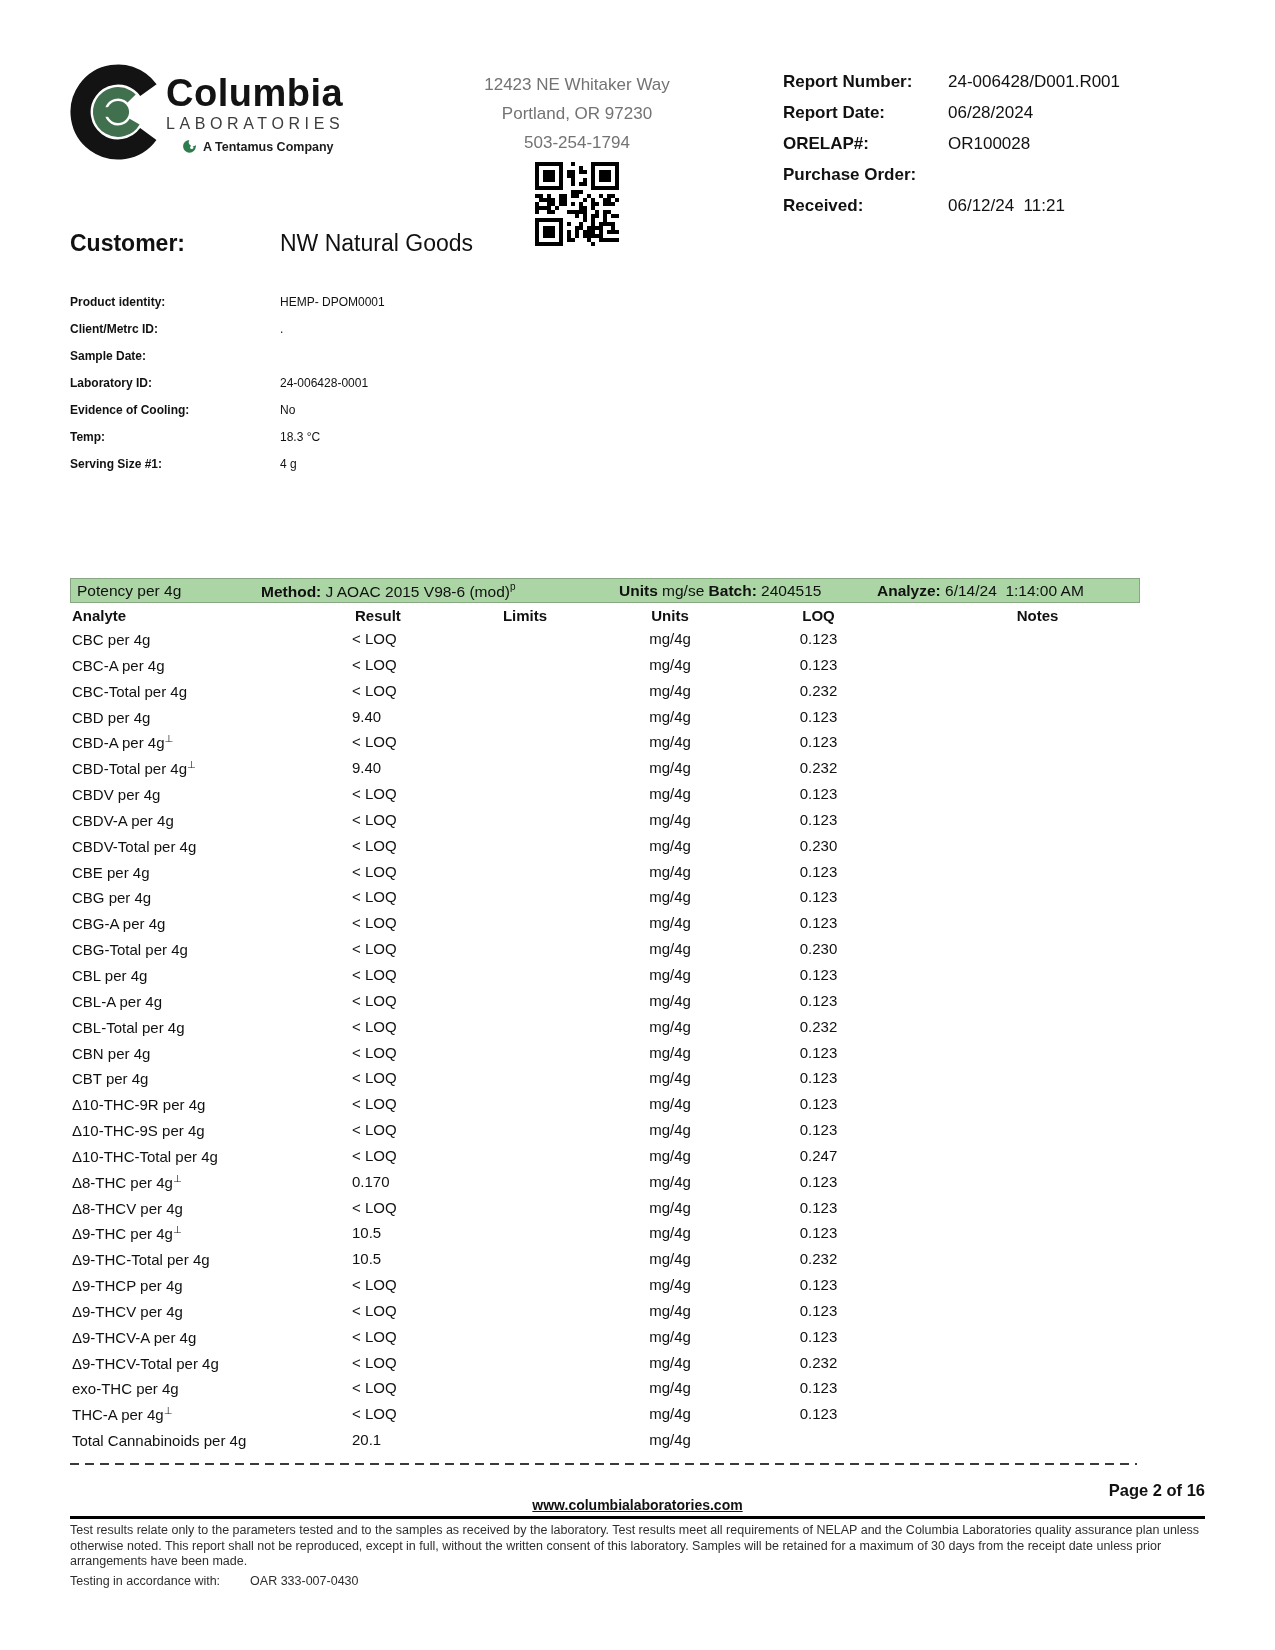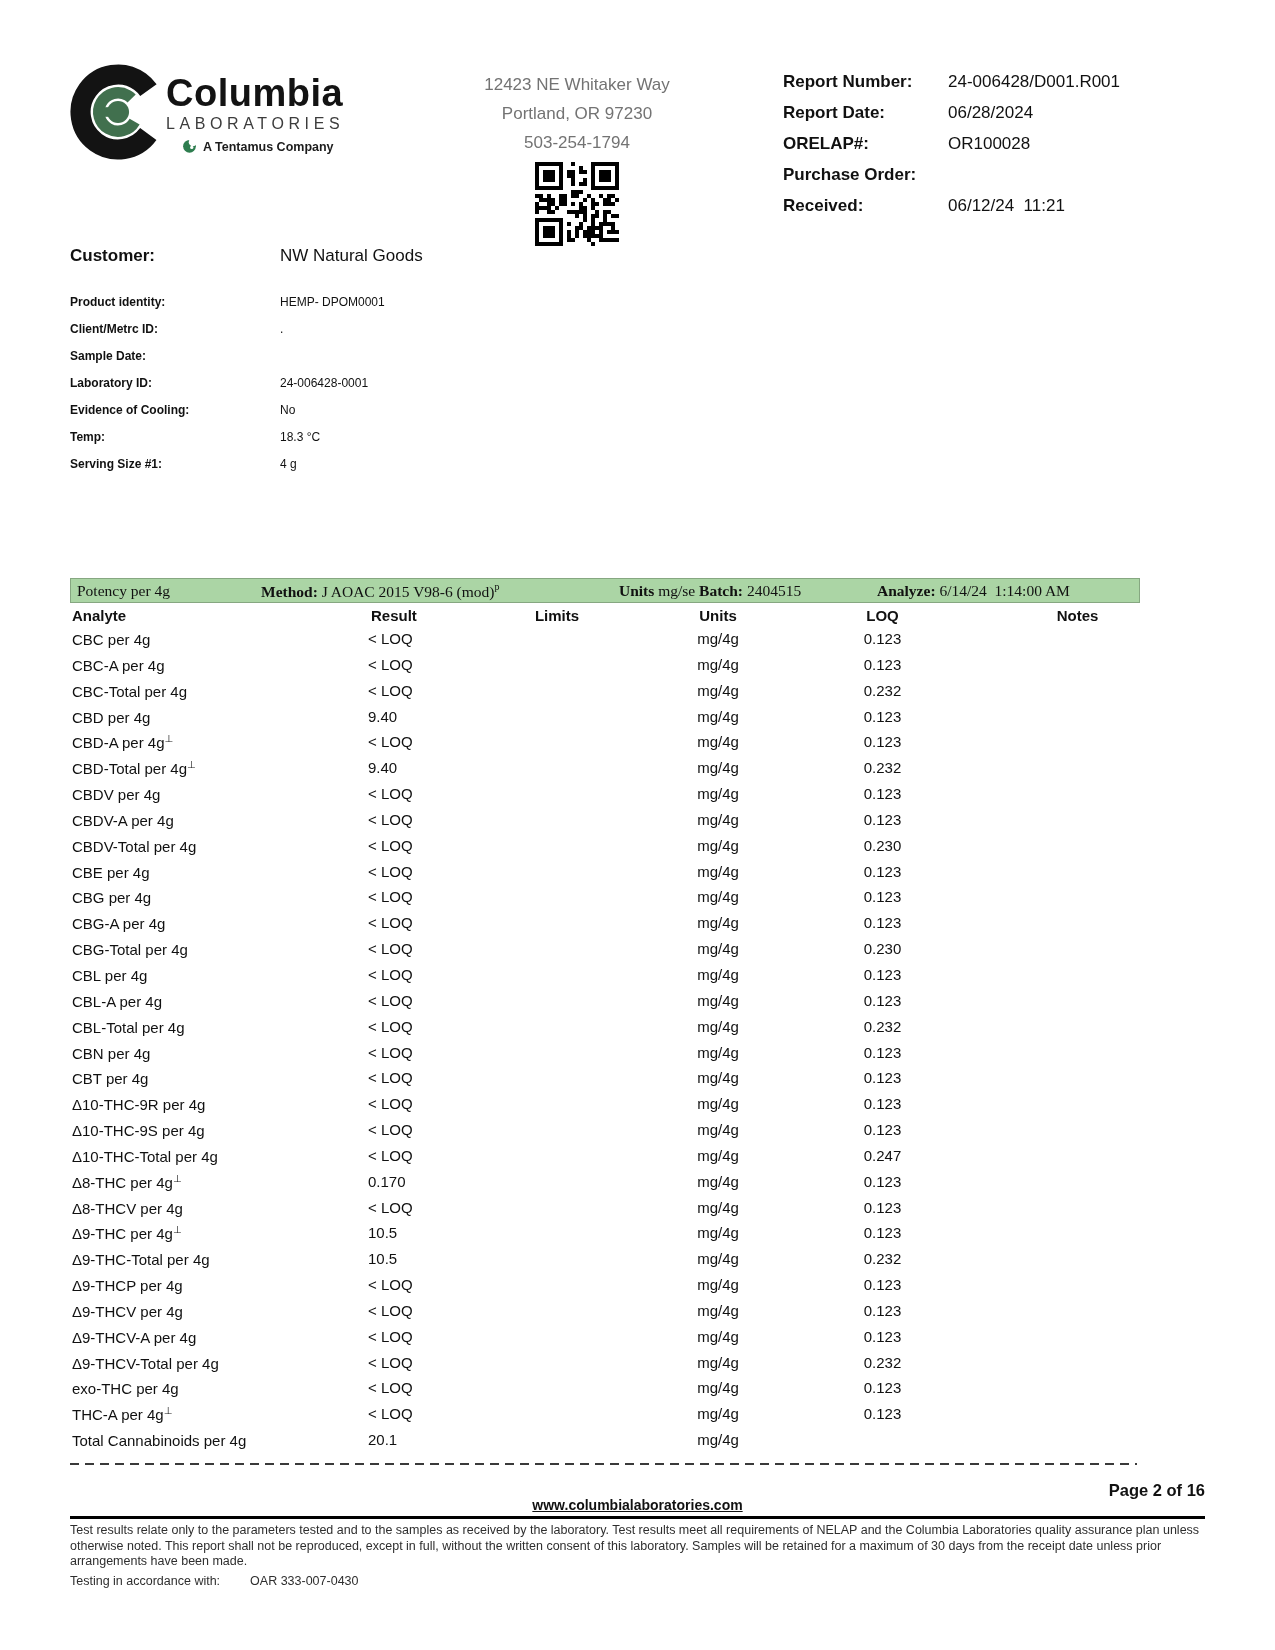--- a/index.html
+++ b/index.html
@@ -18,41 +18,41 @@
   .addr{position:absolute;left:337px;top:8px;width:340px;text-align:center;
         font-size:17px;line-height:29px;color:#737373;}
   .qr{width:84px;height:84px;margin:5px auto 0;display:block;}
   .rinfo{position:absolute;left:713px;top:10px;width:422px;font-size:17px;}
   .ri-row{display:flex;margin-bottom:11px;}
   .ri-row:nth-child(4){margin-top:7px;}
   .ri-label{width:165px;font-weight:bold;}
   .ri-value{white-space:pre-wrap;}
 
   
-  .customer{position:absolute;top:246px;left:70px;font-size:17px;display:flex;}
+  .customer{position:absolute;top:230px;left:70px;font-size:23px;display:flex;}
   .c-label{width:210px;font-weight:bold;}
   .sinfo{position:absolute;top:293px;left:70px;font-size:12px;}
   .si-row{display:flex;margin-bottom:9px;line-height:18px;}
   .si-label{width:210px;font-weight:bold;}
   .si-value{white-space:pre-wrap;}
 
   
   .title{position:absolute;top:513px;left:70px;width:1070px;text-align:center;
          font-size:20px;font-weight:bold;}
   .band{position:absolute;top:578px;left:70px;width:1070px;height:25px;
-        background:#abd5a5;border:1px solid #86a781;box-sizing:border-box;font-size:15.5px;font-family:Liberation Serif, serif;}
+        background:#abd5a5;border:1px solid #86a781;box-sizing:border-box;font-size:15.5px;}
   .band>span{position:absolute;top:50%;transform:translateY(-50%);white-space:pre-wrap;}
   .band b{font-weight:bold;}
   .b-panel{left:6px;}
   .b-method{left:190px;}
   .b-units{left:548px;}
   .b-analyze{left:806px;}
   sup.msup{font-size:10px;}
 
-  .grid6{display:grid;grid-template-columns:282px 115px 116px 174px 123px 1fr;gap:16px;}
+  .grid6{display:grid;grid-template-columns:282px 115px 116px 174px 123px 1fr;}
   .thead{position:absolute;top:607px;left:70px;width:1070px;font-size:15px;font-weight:bold;}
   .thead .h{text-align:center;}
   .thead .h-analyte{text-align:left;padding-left:2px;}
   .thead .h-result{text-align:left;padding-left:3px;}
   .thead .h-notes{padding-left:55px;}
   .tbody{position:absolute;top:630px;left:70px;width:1070px;font-size:15px;}
   .t-row{height:25.85px;}
   .c{overflow:hidden;white-space:nowrap;}
   .c-analyte{text-align:left;padding-left:2px;}
   .c-result{text-align:left;}

